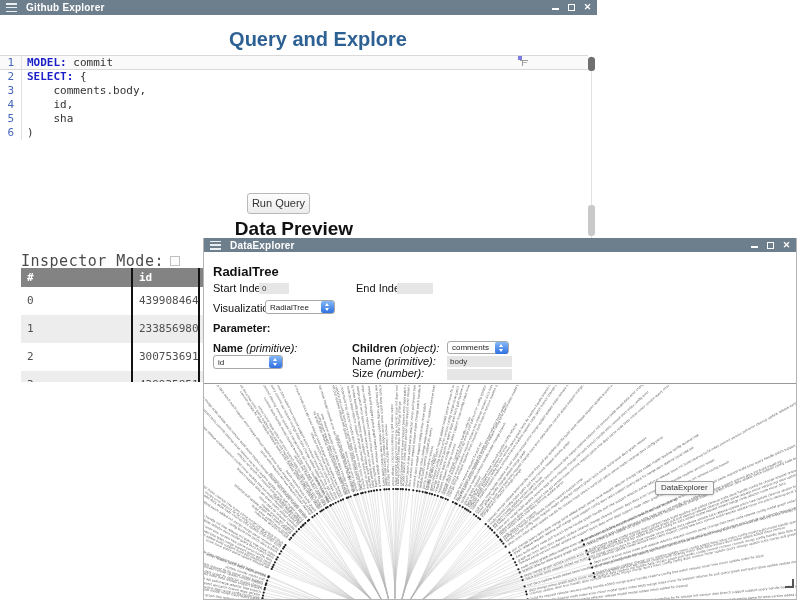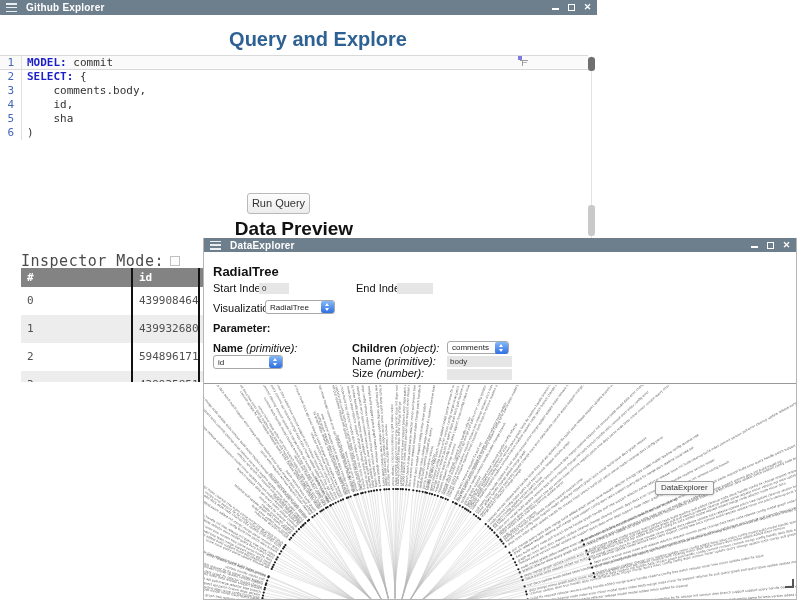--- a/index.html
+++ b/index.html
@@ -159,26 +159,26 @@
           <div class="tcell c2">id</div>
           <div class="tcell c3"></div>
         </div>
         <div class="trow body">
           <div class="tcell c1">0</div>
           <div class="tcell c2">439908464</div>
           <div class="tcell c3"></div>
         </div>
         <div class="trow body">
           <div class="tcell c1">1</div>
-          <div class="tcell c2">439932680</div>
+          <div class="tcell c2">233856980</div>
           <div class="tcell c3"></div>
         </div>
         <div class="trow body">
           <div class="tcell c1">2</div>
-          <div class="tcell c2">594896171</div>
+          <div class="tcell c2">300753691</div>
           <div class="tcell c3"></div>
         </div>
         <div class="trow body">
           <div class="tcell c1">3</div>
           <div class="tcell c2">439935851</div>
           <div class="tcell c3"></div>
         </div>
       </div>
   </div>
 

